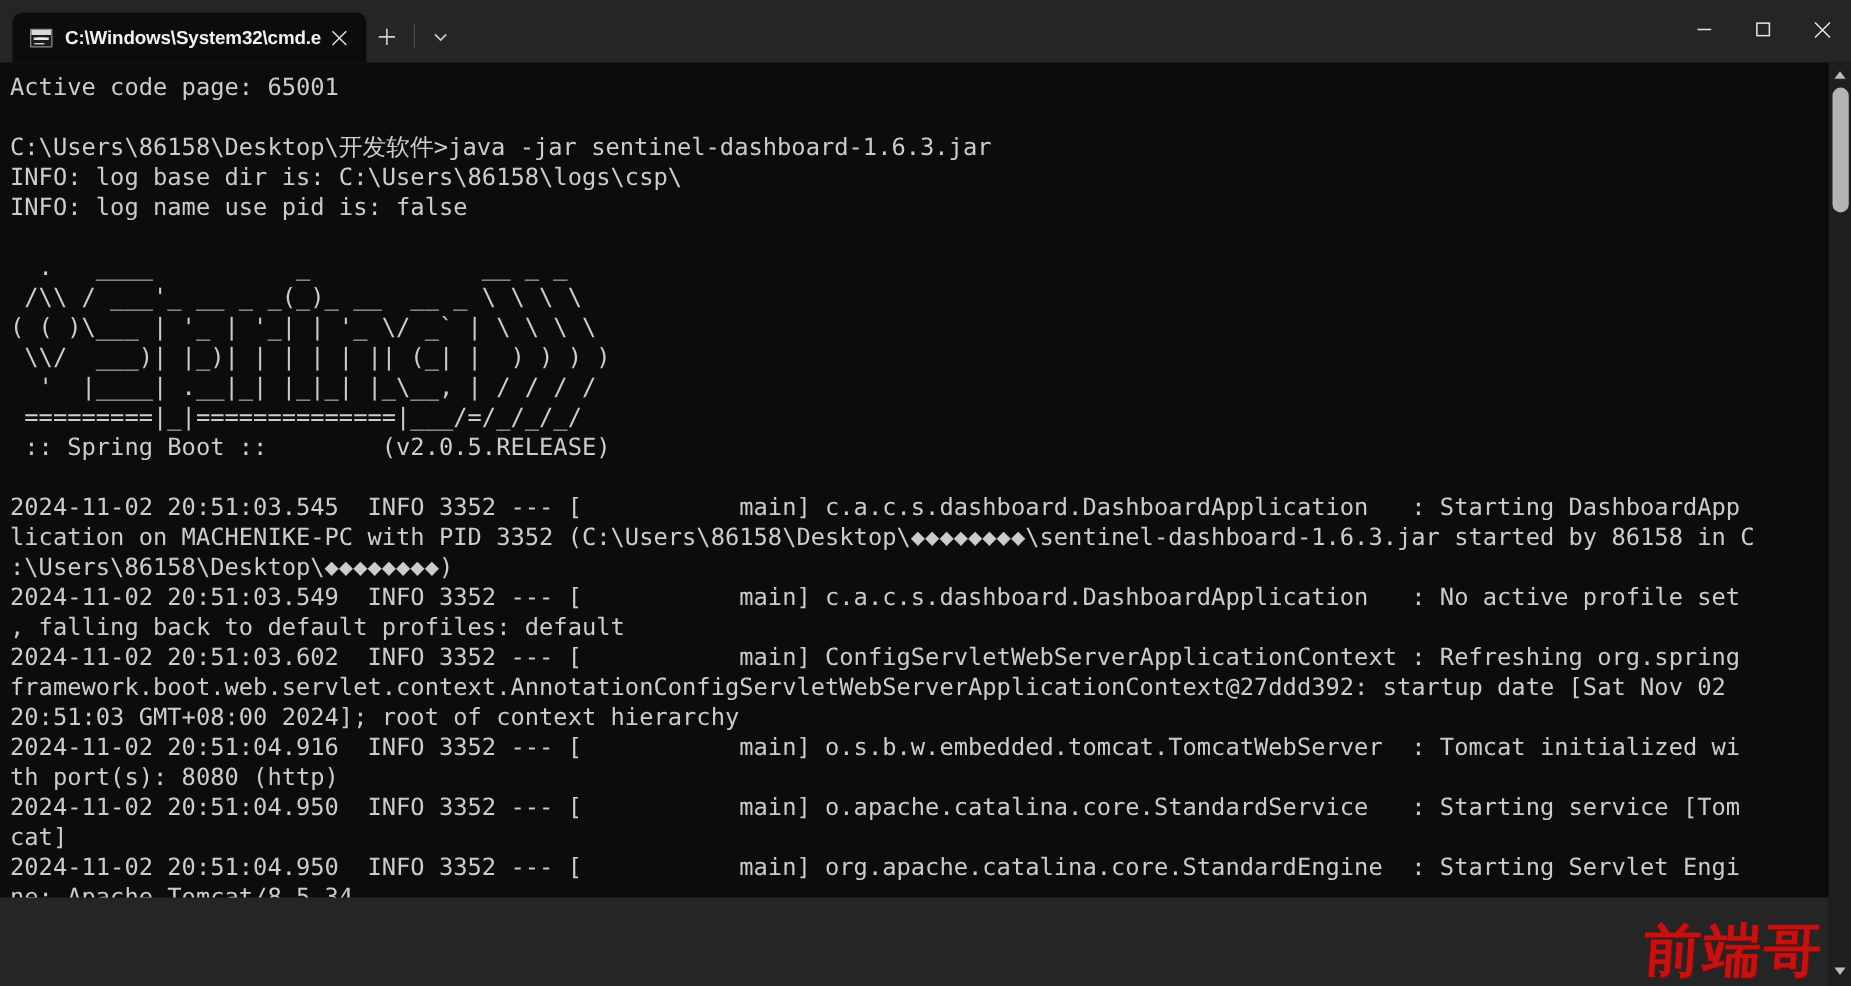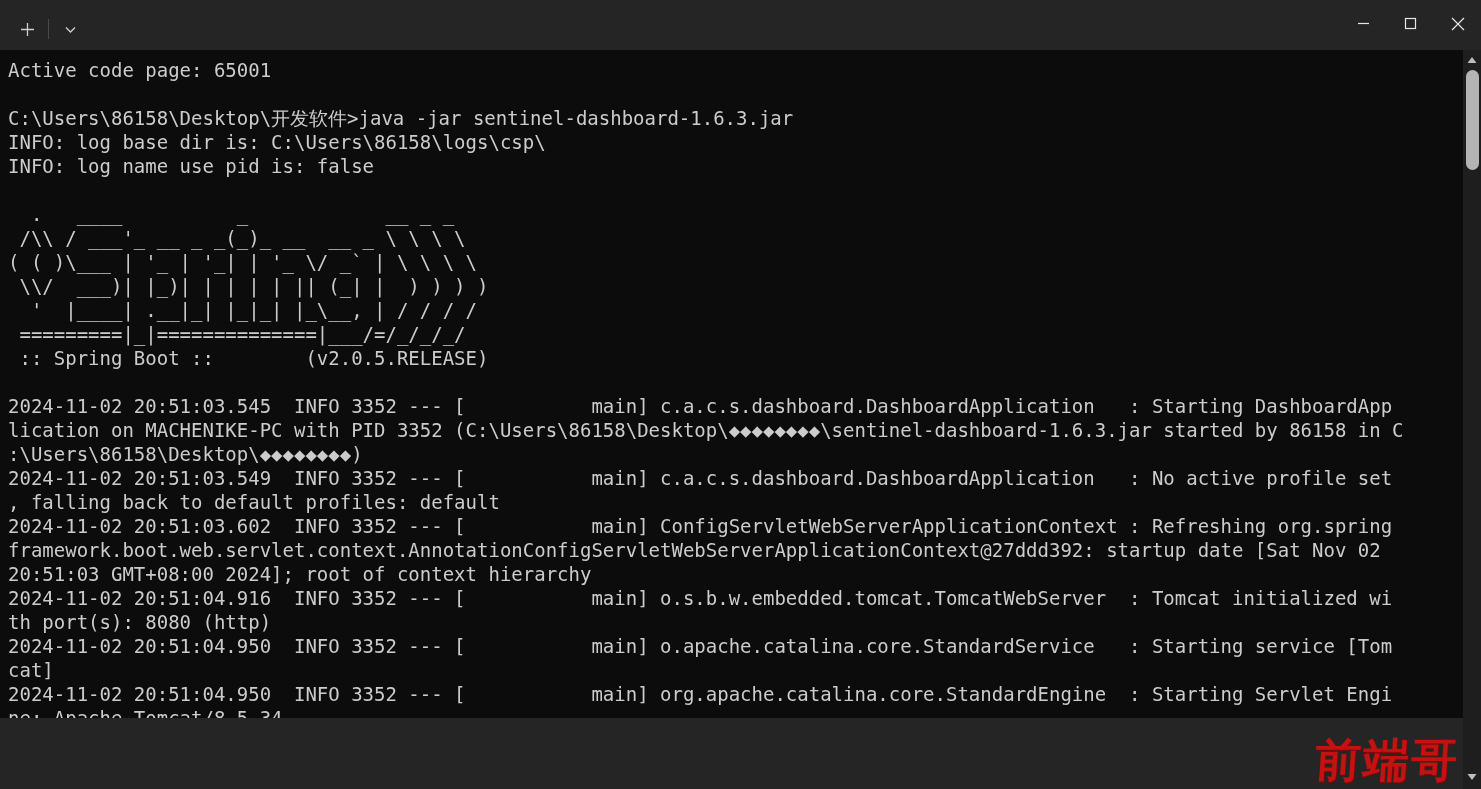--- a/index.html
+++ b/index.html
@@ -161,20 +161,29 @@
 </style>
 </head>
 <body>
 
 <div id="app">
 
   <div class="titlebar">
 
     <div class="tabstrip">
 
+      <div class="tab">
+        <span class="tab-icon"></span>
+        <span class="tab-title">C:\Windows\System32\cmd.e</span>
+        <span class="tab-close">
+          <svg width="13" height="13" viewBox="0 0 13 13" aria-hidden="true">
+            <path d="M1 1 L12 12 M12 1 L1 12" stroke="currentColor" stroke-width="1.3" fill="none"></path>
+          </svg>
+        </span>
+      </div>
 
       <div class="strip-btn">
         <svg width="15" height="15" viewBox="0 0 15 15" aria-hidden="true">
           <path d="M7.5 1 L7.5 14 M1 7.5 L14 7.5" stroke="currentColor" stroke-width="1.3" fill="none"></path>
         </svg>
       </div>
 
       <div class="strip-sep"></div>
 
       <div class="strip-btn">

